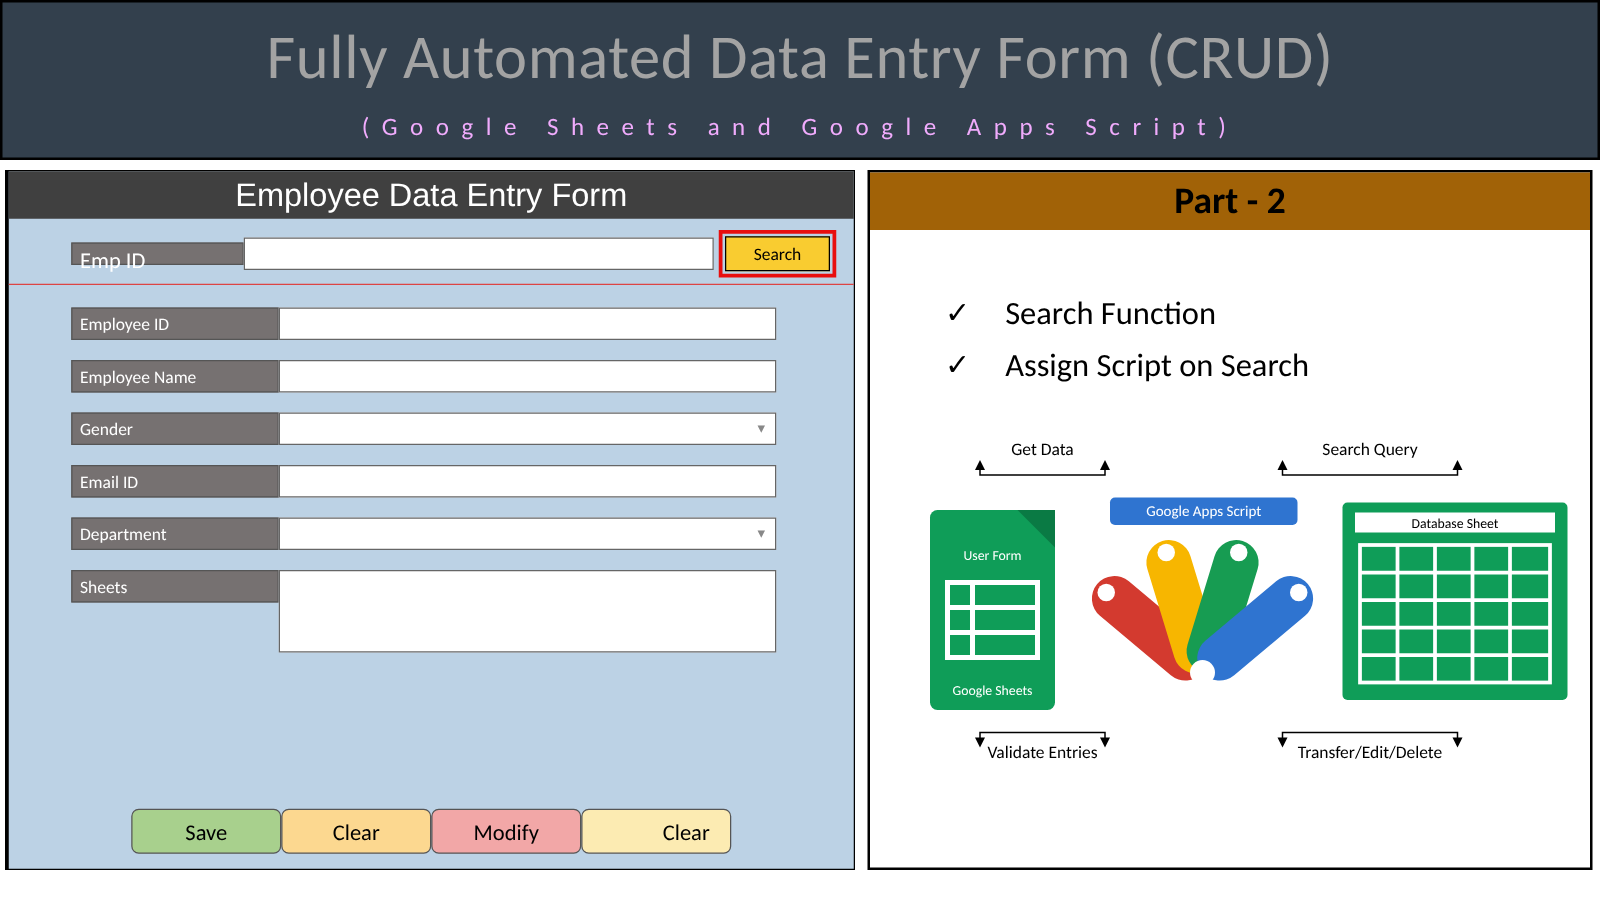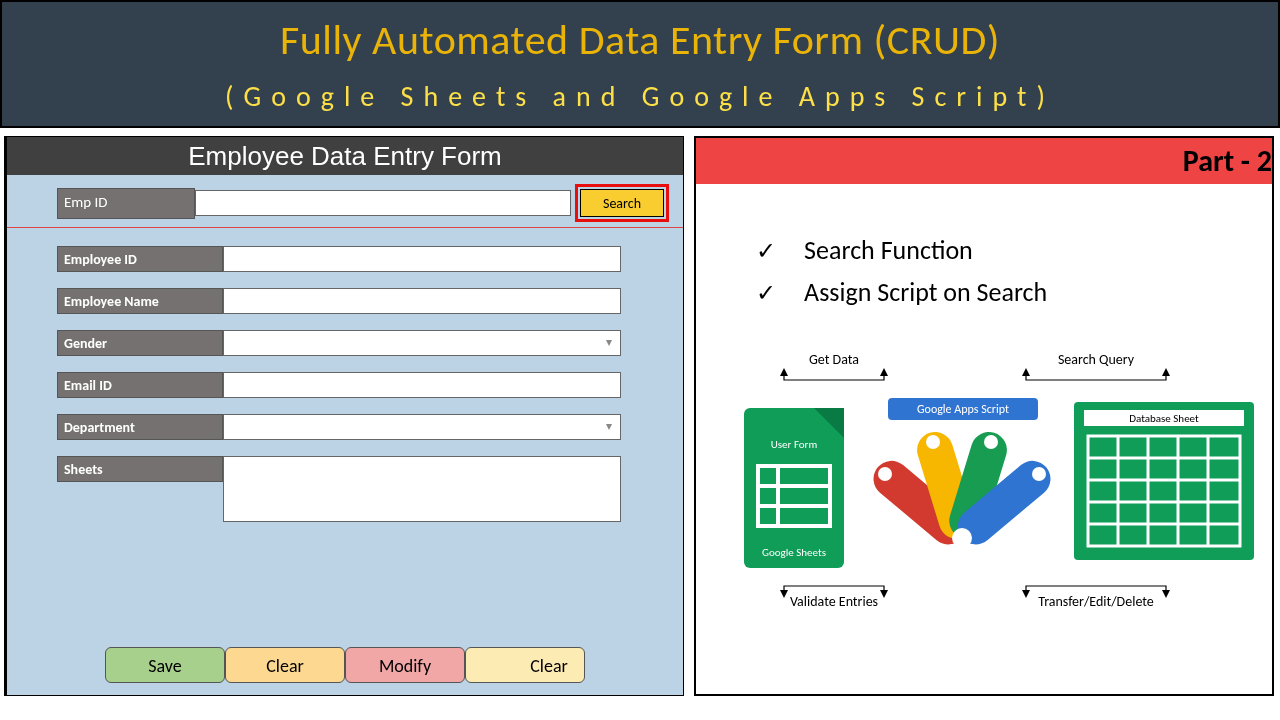--- a/index.html
+++ b/index.html
@@ -3,74 +3,74 @@
 <meta charset="utf-8">
 <style>
   * { box-sizing: border-box; margin: 0; padding: 0; }
   body { width: 1280px; height: 720px; font-family: Calibri, Arial, sans-serif; background: #fff; }
 
   .banner {
     width: 1280px; height: 128px;
     background: #33404d; border: 2px solid #000;
     display: flex; flex-direction: column; align-items: center; justify-content: center;
   }
-  .banner .title { color: #eab308; font-size: 42px; font-weight: 400; letter-spacing: .5px; }
-  .banner .subtitle { color: #fde047; font-size: 28px; letter-spacing: 10px; margin-top: 14px;}
+  .banner .title { color: #a3a3a3; font-size: 50px; font-weight: 400; letter-spacing: .5px; }
+  .banner .subtitle { color: #f0abfc; font-size: 20px; letter-spacing: 10px; margin-top: 14px;}
 
   .content { display: flex; width: 1280px; height: 592px; }
 
   
   .form-panel {
     width: 680px; height: 560px; margin: 8px 0 0 4px;
     background: #bcd2e5; border: 1px solid #000; border-left: 3px solid #000;
     position: relative;
   }
   .form-header {
     height: 38px; background: #404040; color: #fff; text-align: center;
     font-size: 26px; font-family: "Segoe UI", Arial, sans-serif; font-weight: 300;
     line-height: 38px;
   }
   .search-row {
     display: flex; align-items: center; margin: 12px 14px 0 50px; height: 32px;
   }
-  .search-row .lbl { background: #767171; color: #fff; font-size: 15px; width: 138px; height: 31px; line-height: 26px; padding-left: 6px; border: 1px solid #555;}
+  .search-row .lbl { background: #767171; color: #fff; font-size: 18px; width: 138px; height: 18px; line-height: 26px; padding-left: 6px; border: 1px solid #555;}
   .search-row .inp { flex: 1; height: 26px; background: #fff; border: 1px solid #666;}
   .search-wrap {
     border: 3px solid #e80e0e; padding: 2px; margin-left: 4px;
   }
   .search-btn {
     width: 84px; height: 28px; background: #f9cc30; border: 1px solid #000;
     font-size: 14px; text-align: center; line-height: 28px; cursor: pointer;
   }
   .divider { border-top: 1px solid #d44; margin-top: 8px;}
 
   .fields { margin: 18px 14px 0 50px; }
   .field { display: flex; margin-bottom: 16px; }
-  .field .lbl { background: #767171; color: #fff; font-size: 14px; width: 166px; height: 26px; line-height: 26px; padding-left: 6px; border: 1px solid #555; font-weight: bold;}
+  .field .lbl { background: #767171; color: #fff; font-size: 14px; width: 166px; height: 26px; line-height: 26px; padding-left: 6px; border: 1px solid #555;}
   .field .inp { width: 398px; height: 26px; background: #fff; border: 1px solid #666; position: relative;}
   .field .inp.dd::after {
     content: "▾"; position: absolute; right: 8px; top: 4px; color: #888; font-size: 12px;
   }
   .field.textarea .inp { height: 66px; }
 
   .btn-row { position: absolute; bottom: 12px; left: 0; right: 0; display: flex; justify-content: center; gap: 0;}
   .btn { width: 120px; height: 36px; border-radius: 6px; border: 1px solid #555; font-size: 18px; text-align: center; line-height: 36px; cursor: pointer;}
   .btn.save { background: #a8d08d;}
   .btn.modify { background: #fcd890;}
   .btn.delete { background: #f2a7a7;}
   .btn.clear { background: #fcebb2; padding-left: 48px;}
 
   
   .right-panel {
     width: 580px; height: 560px; margin: 8px 0 0 10px;
     border: 2px solid #000; background: #fff;
     display: flex; flex-direction: column;
   }
   .part-header {
-    height: 46px; background: #ef4444; text-align: right;
+    height: 46px; background: #a16207; text-align: center;
     font-size: 30px; font-weight: bold; line-height: 46px;
   }
   .bullets { margin: 50px 0 0 60px; font-size: 26px; }
   .bullets .item { display: flex; align-items: center; margin-bottom: 10px; }
   .bullets .chk { font-size: 24px; margin-right: 28px; color: #000;}
   
   .diagram { flex: 1; position: relative; }
   .diagram svg { position: absolute; left: 0; top: 0; }
 
 </style>

